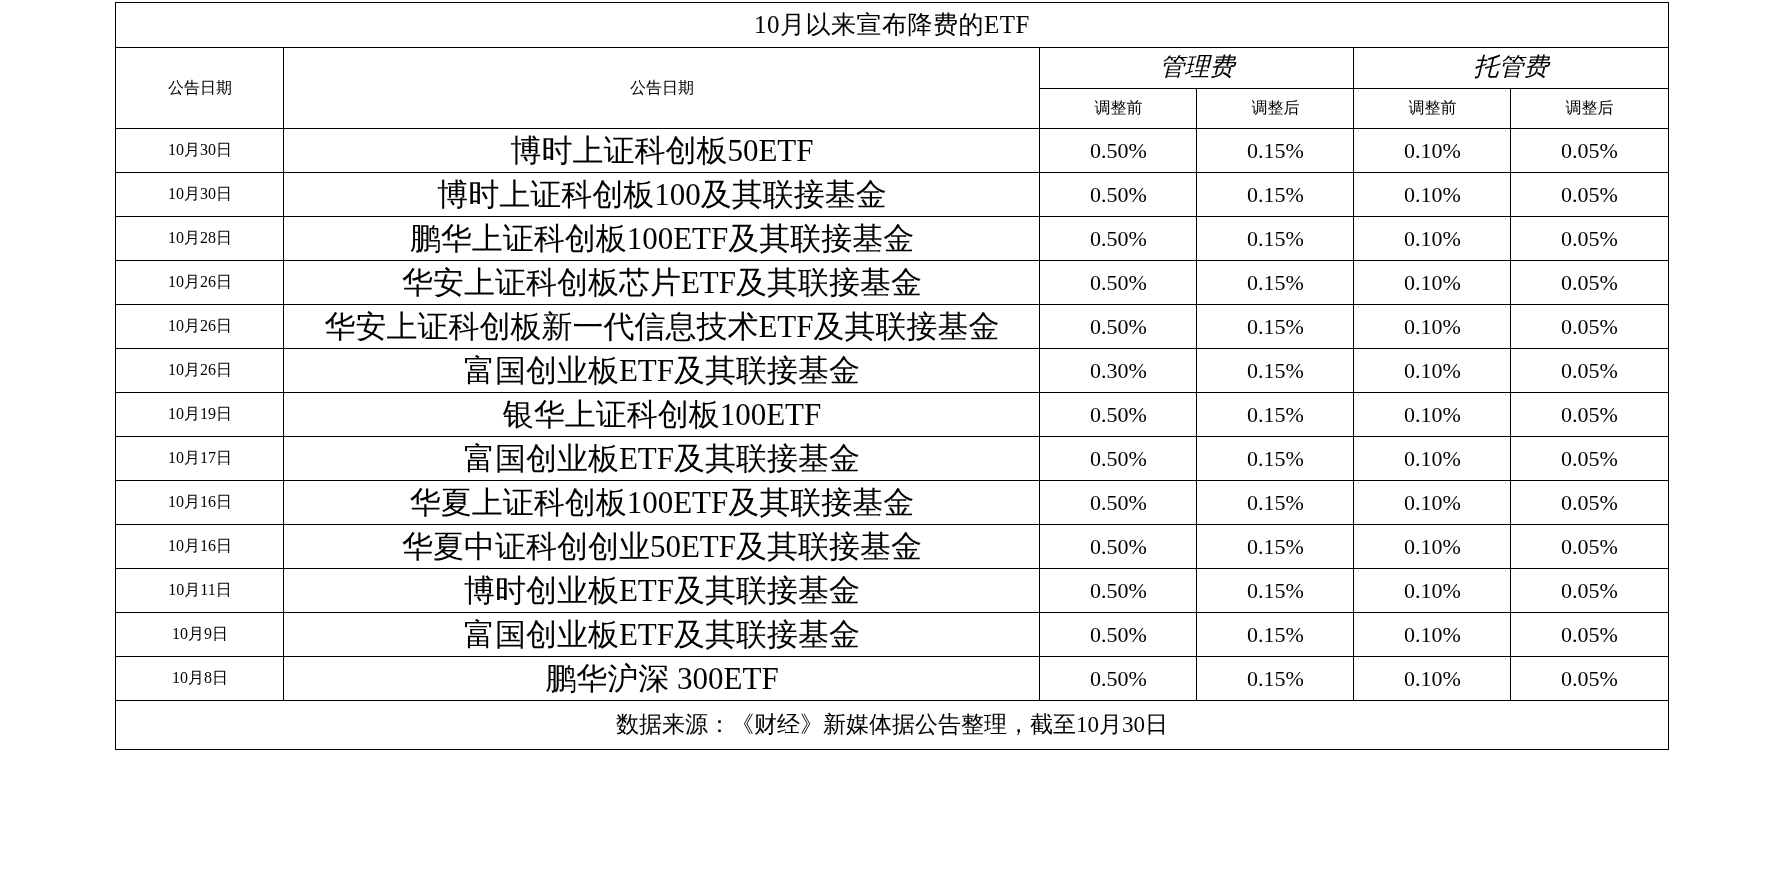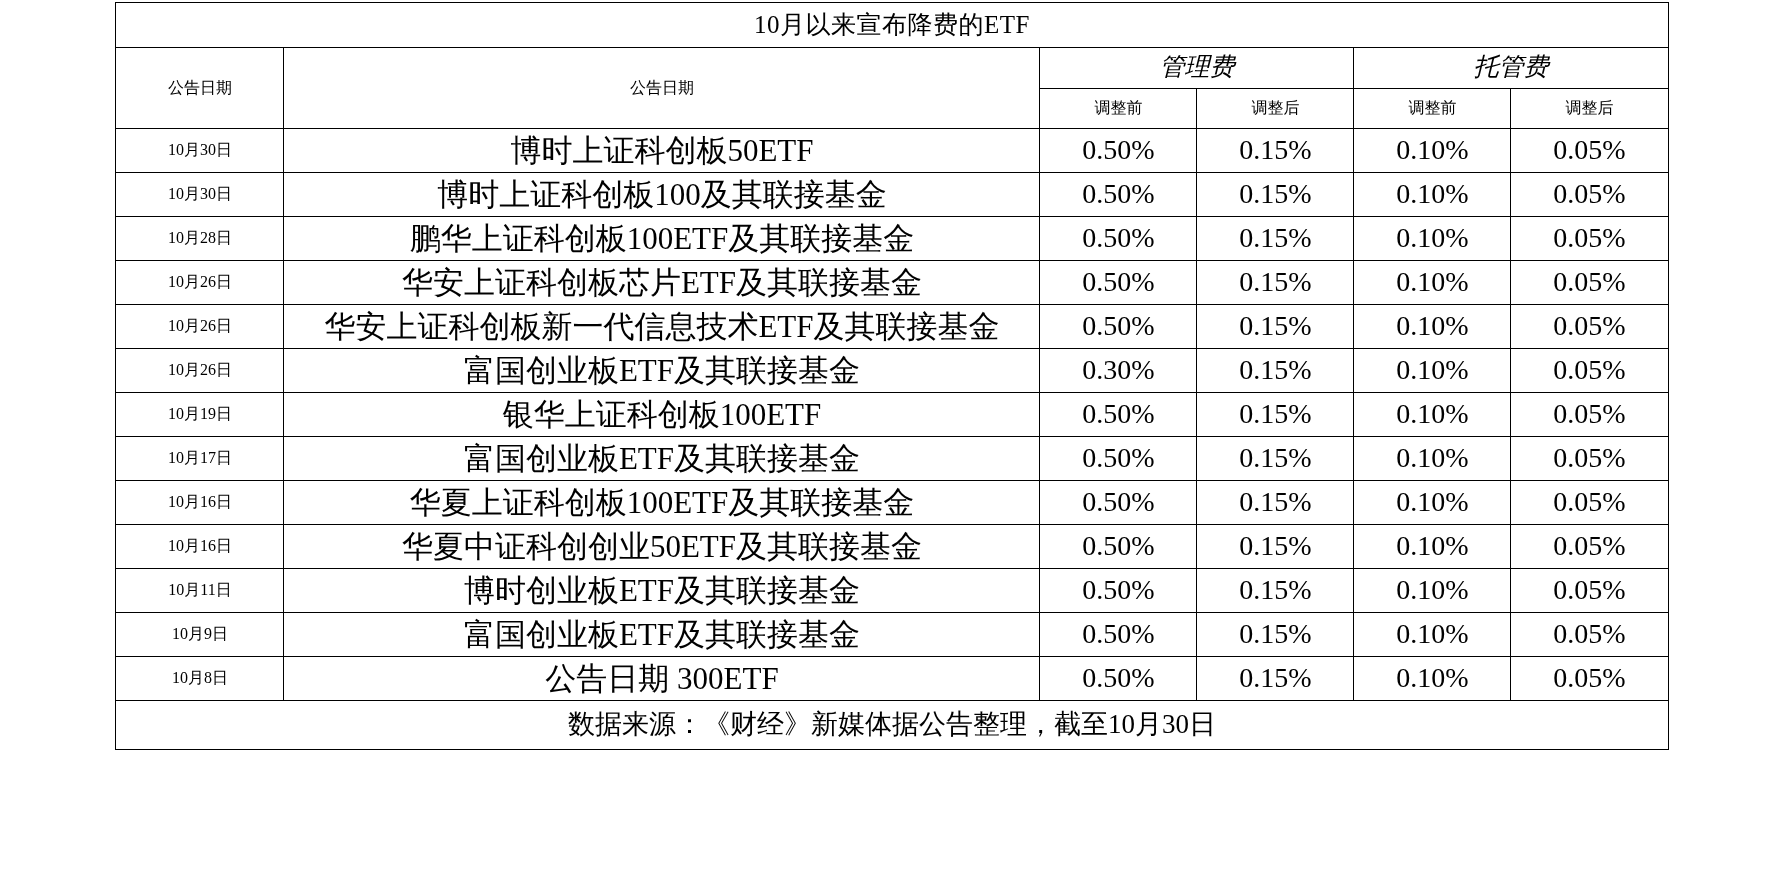--- a/index.html
+++ b/index.html
@@ -59,25 +59,25 @@
     height: 43px;
     font-size: 23px;
   }
   .date-cell {
     font-size: 16px;
   }
   .name-cell {
     font-size: 31px;
   }
   .num-cell {
-    font-size: 28px;
+    font-size: 22px;
   }
   .source-cell {
     height: 48px;
-    font-size: 27px;
+    font-size: 23px;
   }
   col.c-date { width: 168px; }
   col.c-name { width: 756px; }
   col.c-fee  { width: 157px; }
 </style>
 </head>
 <body>
 
 <div class="sheet">
   <table class="fee-table">
@@ -198,21 +198,21 @@
       <tr>
         <td class="data-cell date-cell">10月9日</td>
         <td class="data-cell name-cell">富国创业板ETF及其联接基金</td>
         <td class="data-cell num-cell">0.50%</td>
         <td class="data-cell num-cell">0.15%</td>
         <td class="data-cell num-cell">0.10%</td>
         <td class="data-cell num-cell">0.05%</td>
       </tr>
       <tr>
         <td class="data-cell date-cell">10月8日</td>
-        <td class="data-cell name-cell">公告日期 300ETF</td>
+        <td class="data-cell name-cell">鹏华沪深 300ETF</td>
         <td class="data-cell num-cell">0.50%</td>
         <td class="data-cell num-cell">0.15%</td>
         <td class="data-cell num-cell">0.10%</td>
         <td class="data-cell num-cell">0.05%</td>
       </tr>
       <tr>
         <td class="source-cell" colspan="6">数据来源：《财经》新媒体据公告整理，截至10月30日</td>
       </tr>
     </tbody>
   </table>

